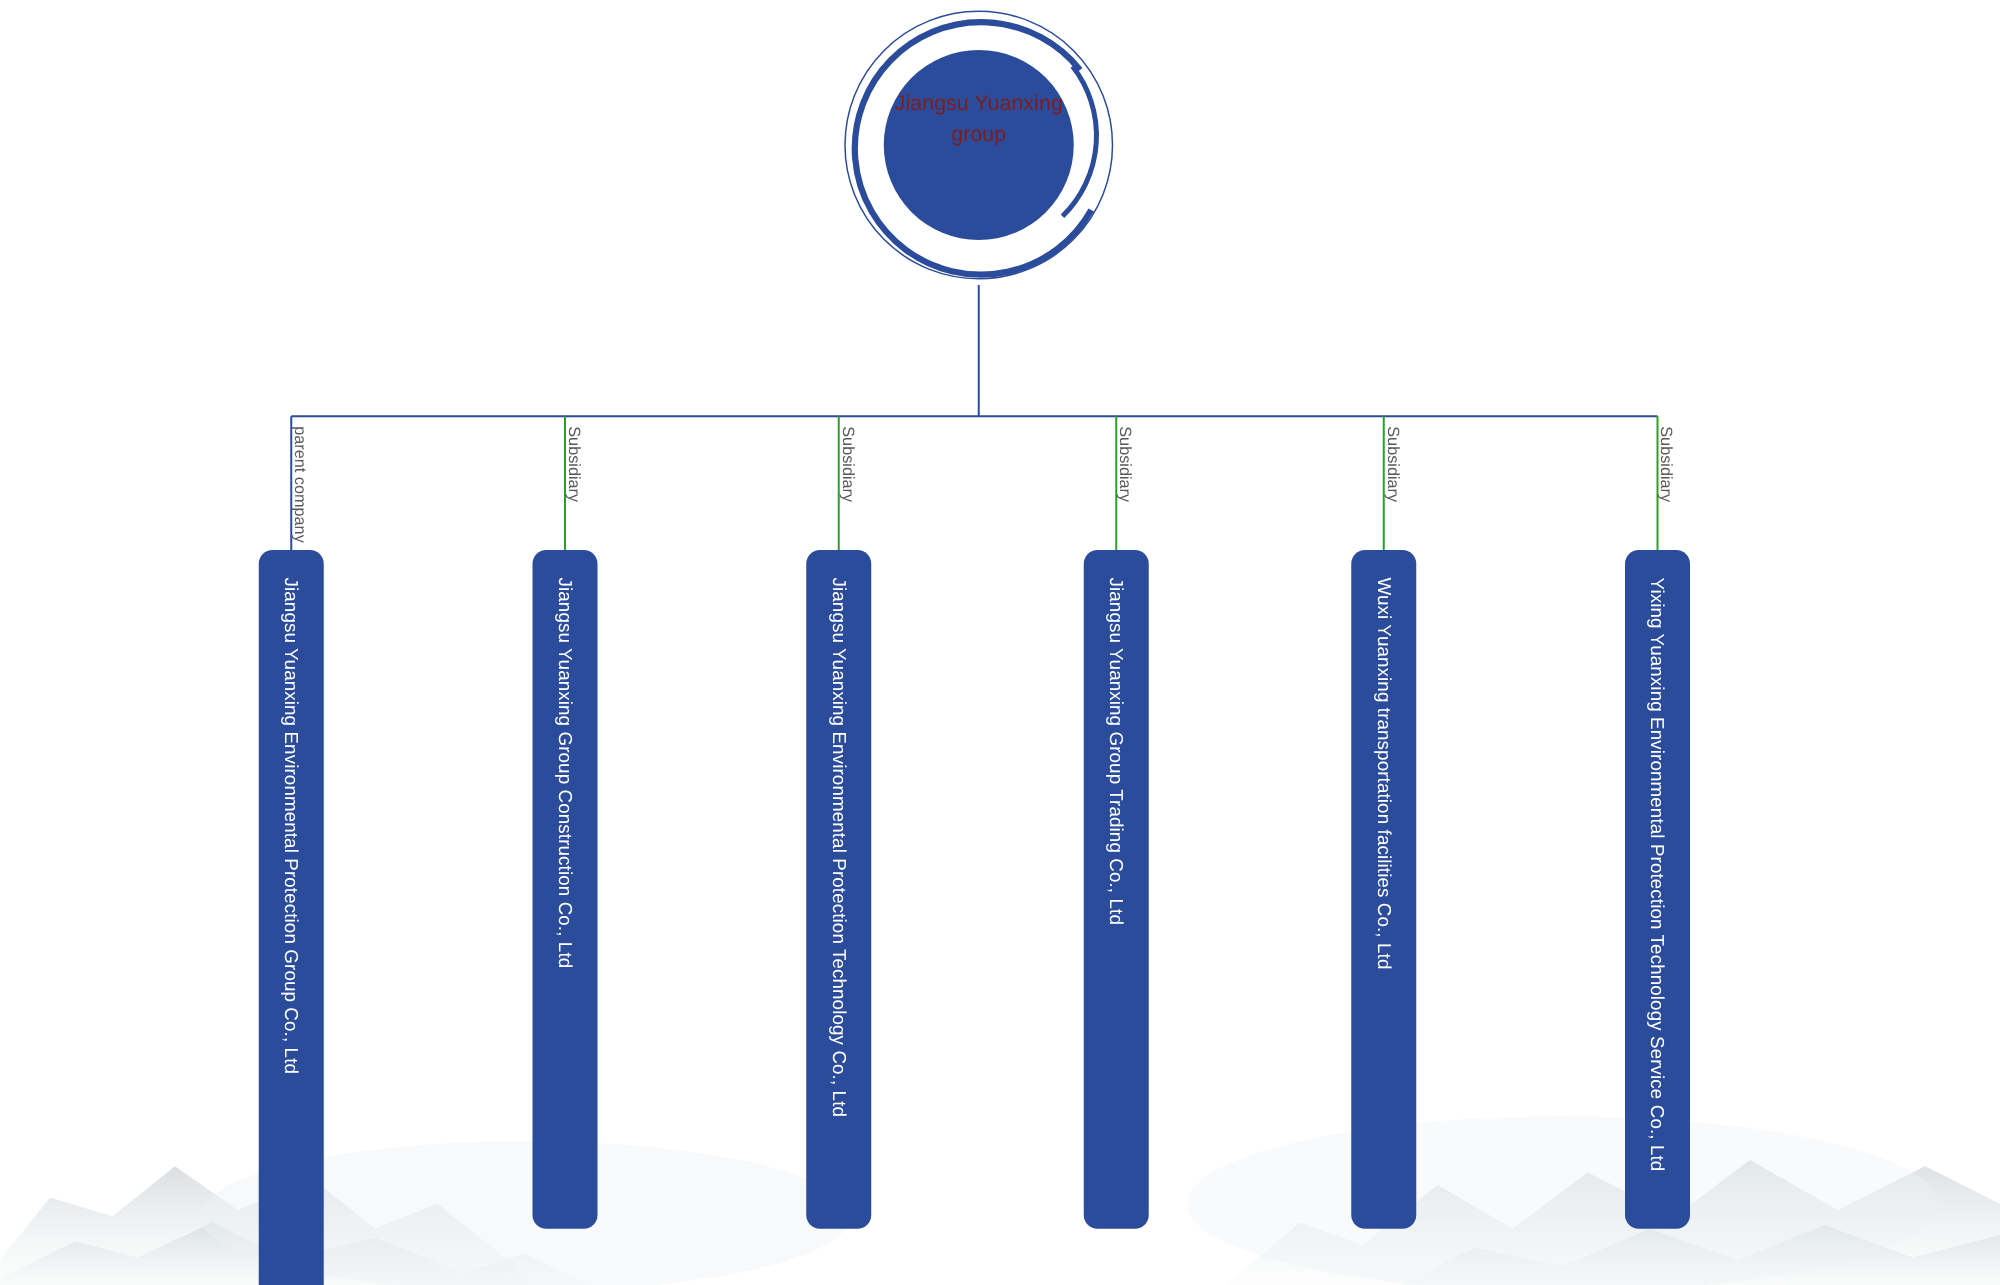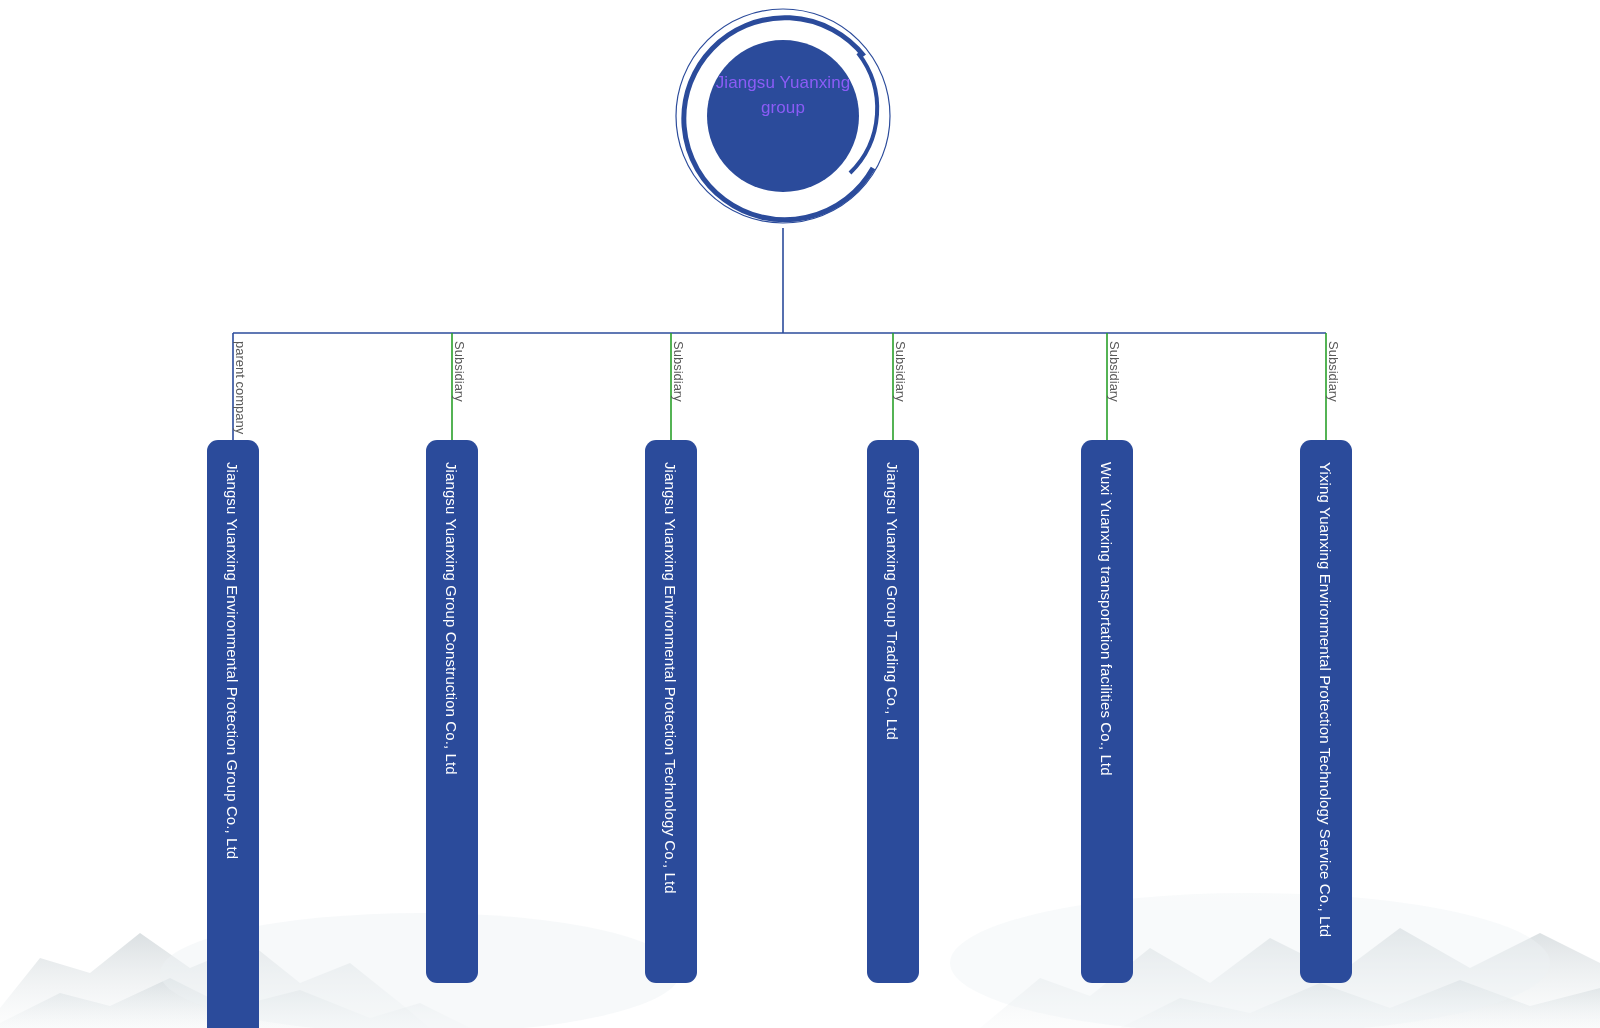--- a/index.html
+++ b/index.html
@@ -50,21 +50,21 @@
     position: absolute;
     left: 0;
     top: 0;
   }
   .root-label {
     position: absolute;
     left: 28px;
     top: 62px;
     width: 174px;
     text-align: center;
-    color: #8b5cf6;
+    color: #7f1d1d;
     font-size: 17px;
     line-height: 25px;
     letter-spacing: .1px;
   }
 
   
   .edge-label {
     position: absolute;
     color: #595959;
     font-size: 13px;

